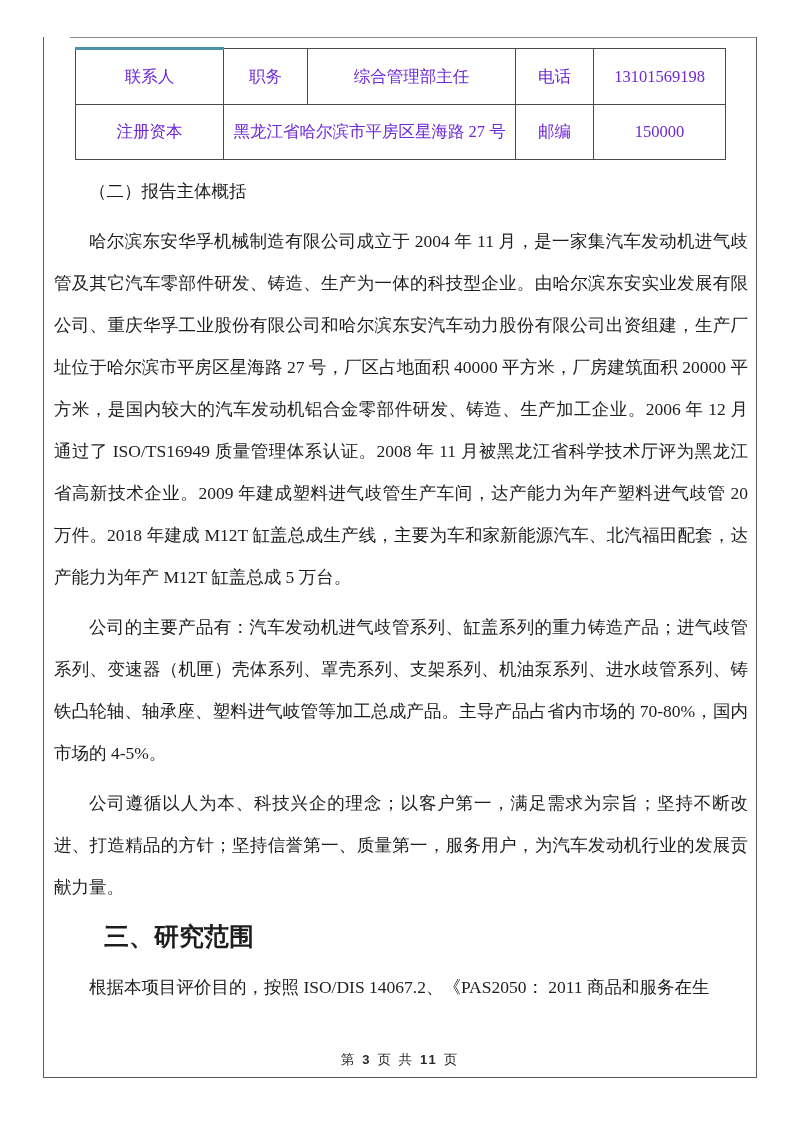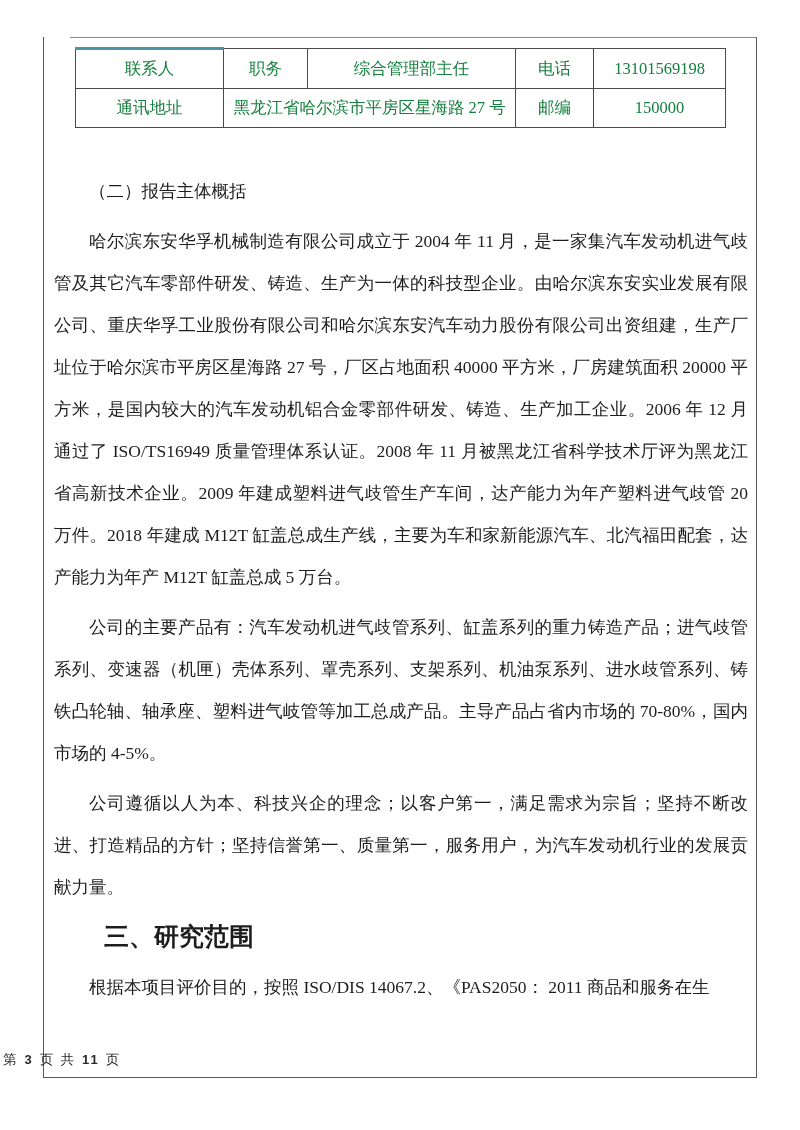--- a/index.html
+++ b/index.html
@@ -23,37 +23,37 @@
     border-right:1.5px solid #5a5a5a;
     border-bottom:1.5px solid #5a5a5a;
   }
   .contact-table{
     position:absolute;left:75px;top:47px;width:650px;
     border-collapse:collapse;table-layout:fixed;
   }
   .contact-table td{
     border:1.5px solid #4a4a4a;
     text-align:center;vertical-align:middle;
-    height:38px;padding:0 2px;
-    font-size:16.5px;color:#15803d;
+    height:38px;padding:8px 2px;
+    font-size:16.5px;color:#6d28d9;
     overflow:hidden;white-space:nowrap;
   }
   .contact-table td.accent-top{
     border-top:3px solid var(--accent,#4E93A5);
   }
   .body-text{
     position:absolute;left:46px;top:162px;width:710px;
     font-size:17.5px;line-height:42px;
     text-align:justify;
   }
   .body-text p{margin:8px;text-indent:2em;}
   .body-text p.h3{font-weight:bold;font-size:25px;}
   .footer{
     position:absolute;left:0;top:1051px;width:800px;
-    font-size:13.5px;letter-spacing:2px;color:#2a2a2a;
+    text-align:center;font-size:13.5px;letter-spacing:2px;color:#2a2a2a;
   }
   .footer .num{
     font-weight:bold;
     font-family:"Liberation Sans","DejaVu Sans",sans-serif;
     font-size:13px;
   }
   .footer span{margin:0 3px;}
 </style>
 </head>
 <body>
@@ -73,21 +73,21 @@
     </colgroup>
     <tbody>
       <tr>
         <td class="accent-top">联系人</td>
         <td>职务</td>
         <td>综合管理部主任</td>
         <td>电话</td>
         <td>13101569198</td>
       </tr>
       <tr>
-        <td>通讯地址</td>
+        <td>注册资本</td>
         <td colspan="2">黑龙江省哈尔滨市平房区星海路 27 号</td>
         <td>邮编</td>
         <td>150000</td>
       </tr>
     </tbody>
   </table>
 
   <div class="body-text">
     <p>（二）报告主体概括</p>
     <p>哈尔滨东安华孚机械制造有限公司成立于 2004 年 11 月，是一家集汽车发动机进气歧管及其它汽车零部件研发、铸造、生产为一体的科技型企业。由哈尔滨东安实业发展有限公司、重庆华孚工业股份有限公司和哈尔滨东安汽车动力股份有限公司出资组建，生产厂址位于哈尔滨市平房区星海路 27 号，厂区占地面积 40000 平方米，厂房建筑面积 20000 平方米，是国内较大的汽车发动机铝合金零部件研发、铸造、生产加工企业。2006 年 12 月通过了 ISO/TS16949 质量管理体系认证。2008 年 11 月被黑龙江省科学技术厅评为黑龙江省高新技术企业。2009 年建成塑料进气歧管生产车间，达产能力为年产塑料进气歧管 20 万件。2018 年建成 M12T 缸盖总成生产线，主要为车和家新能源汽车、北汽福田配套，达产能力为年产 M12T 缸盖总成 5 万台。</p>

